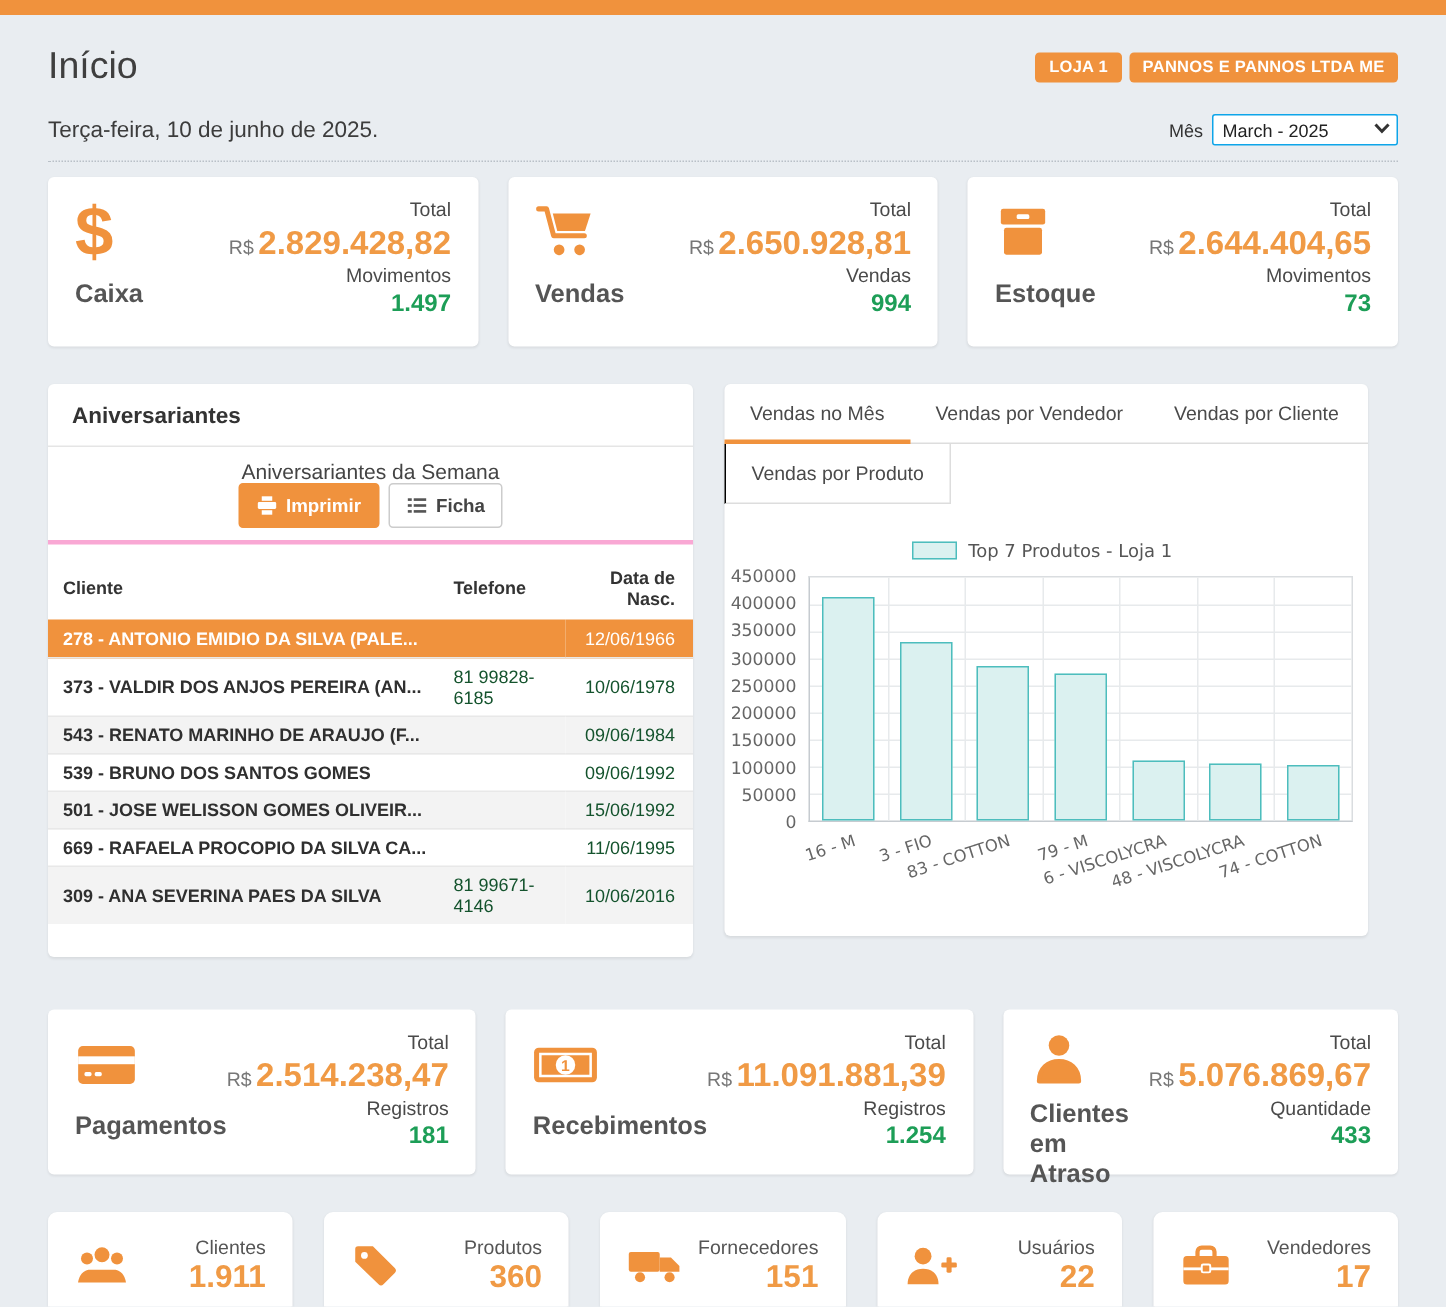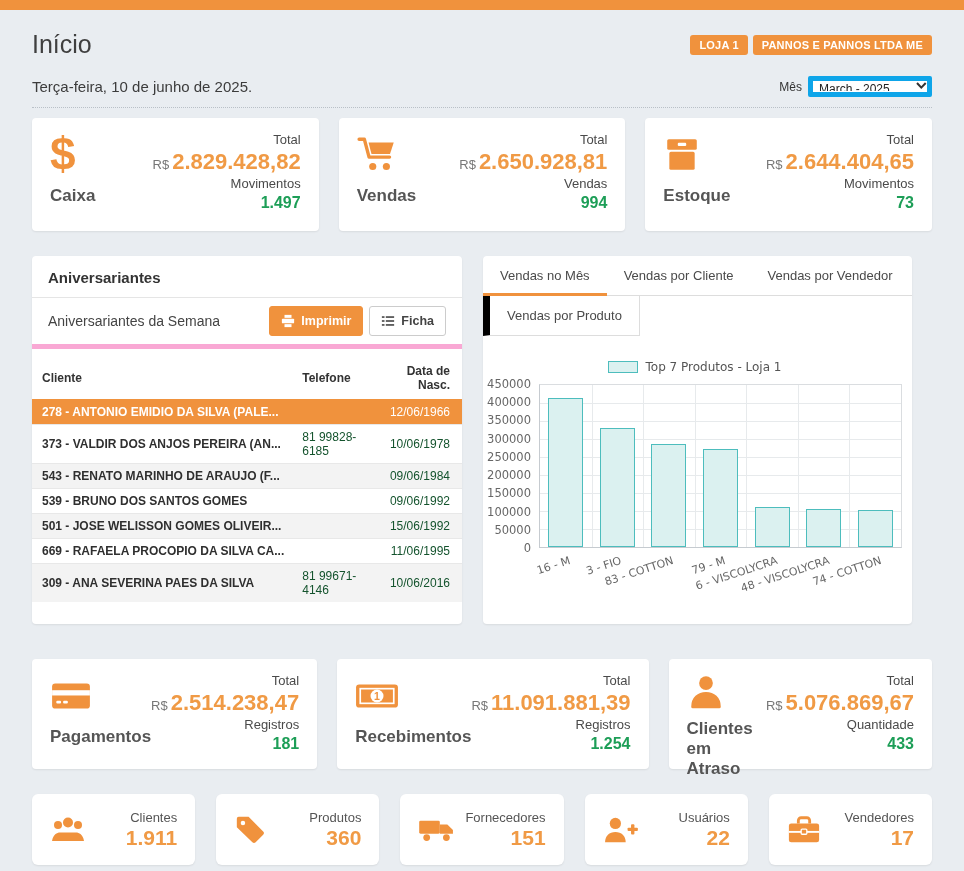--- a/index.html
+++ b/index.html
@@ -17,58 +17,58 @@
   .topbar{height:10px;background:var(--orange);}
   .content{padding:0 32px;}
   .header-row{display:flex;justify-content:space-between;align-items:center;margin-top:20px;}
   .page-title{font-size:25px;font-weight:400;color:#3f3f3f;}
   .badges{display:flex;gap:5px;}
   .badge{background:var(--orange);color:#fff;font-size:11px;font-weight:700;padding:4px 9px;border-radius:3px;letter-spacing:.2px;cursor:pointer;}
   .date-row{display:flex;justify-content:space-between;align-items:center;margin-top:17px;}
   .date-text{font-size:15px;color:#3c3c3c;}
   .month-picker{display:flex;align-items:center;gap:6px;font-size:12px;color:#333;}
   .select-wrap{position:relative;}
-  .select-wrap select{appearance:none;-webkit-appearance:none;width:124px;height:21px;font-size:12px;color:#222;border:5px solid #0ea5e9;border-radius:2px;background:#fff;padding:1px 22px 1px 6px;font-family:inherit;}
+  .select-wrap select{appearance:none;-webkit-appearance:none;width:124px;height:21px;font-size:12px;color:#222;border:1px solid #0ea5e9;border-radius:2px;background:#fff;padding:1px 22px 1px 6px;font-family:inherit;}
   .select-chevron{position:absolute;right:5px;top:6px;pointer-events:none;}
   .dotted-divider{margin-top:10px;border-bottom:1px dotted #b9c0c7;}
   .stat-row{display:flex;gap:20px;margin-top:10px;}
   .stat-card{flex:1;background:#fff;border-radius:4px;box-shadow:var(--card-shadow);padding:14px 18px;display:flex;justify-content:space-between;height:113px;}
   .stat-left{display:flex;flex-direction:column;gap:8px;}
   .stat-icon{height:46px;display:flex;align-items:center;}
   .dollar-glyph{font-size:46px;font-weight:700;color:var(--orange);line-height:.9;}
   .stat-title{font-size:17px;font-weight:700;color:#555;}
   .stat-right{text-align:right;display:flex;flex-direction:column;gap:3px;}
   .stat-label{font-size:13px;color:#4a4a4a;}
   .stat-amount{font-size:22px;font-weight:700;color:var(--orange-text);line-height:1.05;}
   .stat-amount .currency{font-size:13px;font-weight:400;color:#777;margin-right:3px;}
   .stat-count{font-size:16px;font-weight:700;color:var(--green);}
   .main-row{display:flex;gap:21px;margin-top:25px;align-items:flex-start;}
   .panel{background:#fff;border-radius:4px;box-shadow:var(--card-shadow);}
   .birthdays-panel{width:430px;flex:none;padding-bottom:22px;}
   .panel-title{font-size:15px;font-weight:700;color:#333;padding:13px 16px 11px;border-bottom:1px solid #e5e5e5;}
-  .panel-sub-row{display:flex;justify-content:space-between;align-items:center;padding:8px 16px;border-bottom:5px solid #f9a8d4;font-size:14px;color:#444;}
+  .panel-sub-row{display:flex;justify-content:space-between;align-items:center;padding:8px 16px;border-bottom:3px solid #f9a8d4;font-size:14px;color:#444;flex-direction:column;}
   .btns{display:flex;gap:6px;}
   .btn{display:inline-flex;align-items:flex-end;gap:6px;font-size:12.5px;font-weight:700;border-radius:3px;padding:7px 11px;cursor:pointer;font-family:inherit;}
   .btn-orange{background:var(--orange);border:1px solid var(--orange);color:#fff;}
   .btn-white{background:#fff;border:1px solid #ccc;color:#444;}
   .bday-table{width:100%;border-collapse:collapse;margin-top:10px;}
   .bday-table th{font-size:12px;font-weight:700;color:#333;text-align:left;padding:5px 8px 7px 10px;}
   .bday-table th.col-date,.bday-table td.col-date{text-align:right;padding-right:12px;width:88px;}
   .bday-table th.col-phone,.bday-table td.col-phone{width:112px;}
   .bday-table td{font-size:12px;color:#14532d;padding:5px 8px 5px 10px;border-top:1px solid #e8e8e8;}
   .bday-table td.col-client{font-weight:700;color:#2f2f2f;white-space:nowrap;}
   .bday-table tbody tr{cursor:pointer;}
   .bday-table tbody tr:nth-child(odd){background:#f3f3f3;}
   .bday-table tbody tr.selected{background:var(--orange);}
   .bday-table tbody tr.selected td{color:#fff;border-top-color:var(--orange);}
   .sales-panel{width:429px;flex:none;padding-bottom:28px;}
   .tab-row1{display:flex;border-bottom:1px solid #ddd;}
   .tab{position:relative;display:inline-block;padding:12px 17px;font-size:13px;color:#4a4a4a;cursor:pointer;text-decoration:none;white-space:nowrap;}
   .tab.active::after{content:"";position:absolute;left:0;right:0;bottom:-1px;height:3px;background:var(--orange);}
-  .tab.boxed{border-left:7px solid #000000;border-right:1px solid #ddd;border-bottom:1px solid #ddd;}
+  .tab.boxed{border-left:1px solid #000000;border-right:1px solid #ddd;border-bottom:1px solid #ddd;}
   .chart{margin:24px 10px 0 4px;}
   .legend{display:flex;justify-content:center;align-items:center;gap:8px;font-size:12px;color:#555;margin-bottom:10px;font-family:"DejaVu Sans",sans-serif;}
   .legend .swatch{width:30px;height:12px;background:var(--teal-fill);border:1.5px solid var(--teal-border);}
   .chart-body{display:flex;}
   .y-axis{position:relative;width:52px;height:164px;flex:none;}
   .ytick{position:absolute;right:8px;transform:translateY(-50%);font-size:11.5px;color:#666;font-family:"DejaVu Sans",sans-serif;}
   .plot{position:relative;flex:1;height:164px;border:1px solid #dadde0;border-left-color:#c6cbd0;border-bottom-color:#c6cbd0;}
   .hgrid{position:absolute;left:0;right:0;height:1px;background:#e7eaec;}
   .vgrid{position:absolute;top:0;bottom:0;width:1px;background:#e7eaec;}
   .bar{position:absolute;bottom:0;background:var(--teal-fill);border:1.6px solid var(--teal-border);}
@@ -245,22 +245,22 @@
             <td class="col-date">10/06/2016</td>
           </tr>
         </tbody>
       </table>
     </div>
 
     <div class="panel sales-panel">
       <div class="tabs">
         <div class="tab-row1">
           <a class="tab active">Vendas no Mês</a>
+          <a class="tab">Vendas por Vendedor</a>
           <a class="tab">Vendas por Cliente</a>
-          <a class="tab">Vendas por Vendedor</a>
         </div>
         <div class="tab-row2">
           <a class="tab boxed">Vendas por Produto</a>
         </div>
       </div>
       <div class="chart">
         <div class="legend">
           <span class="swatch"></span>
           <span>Top 7 Produtos - Loja 1</span>
         </div>

